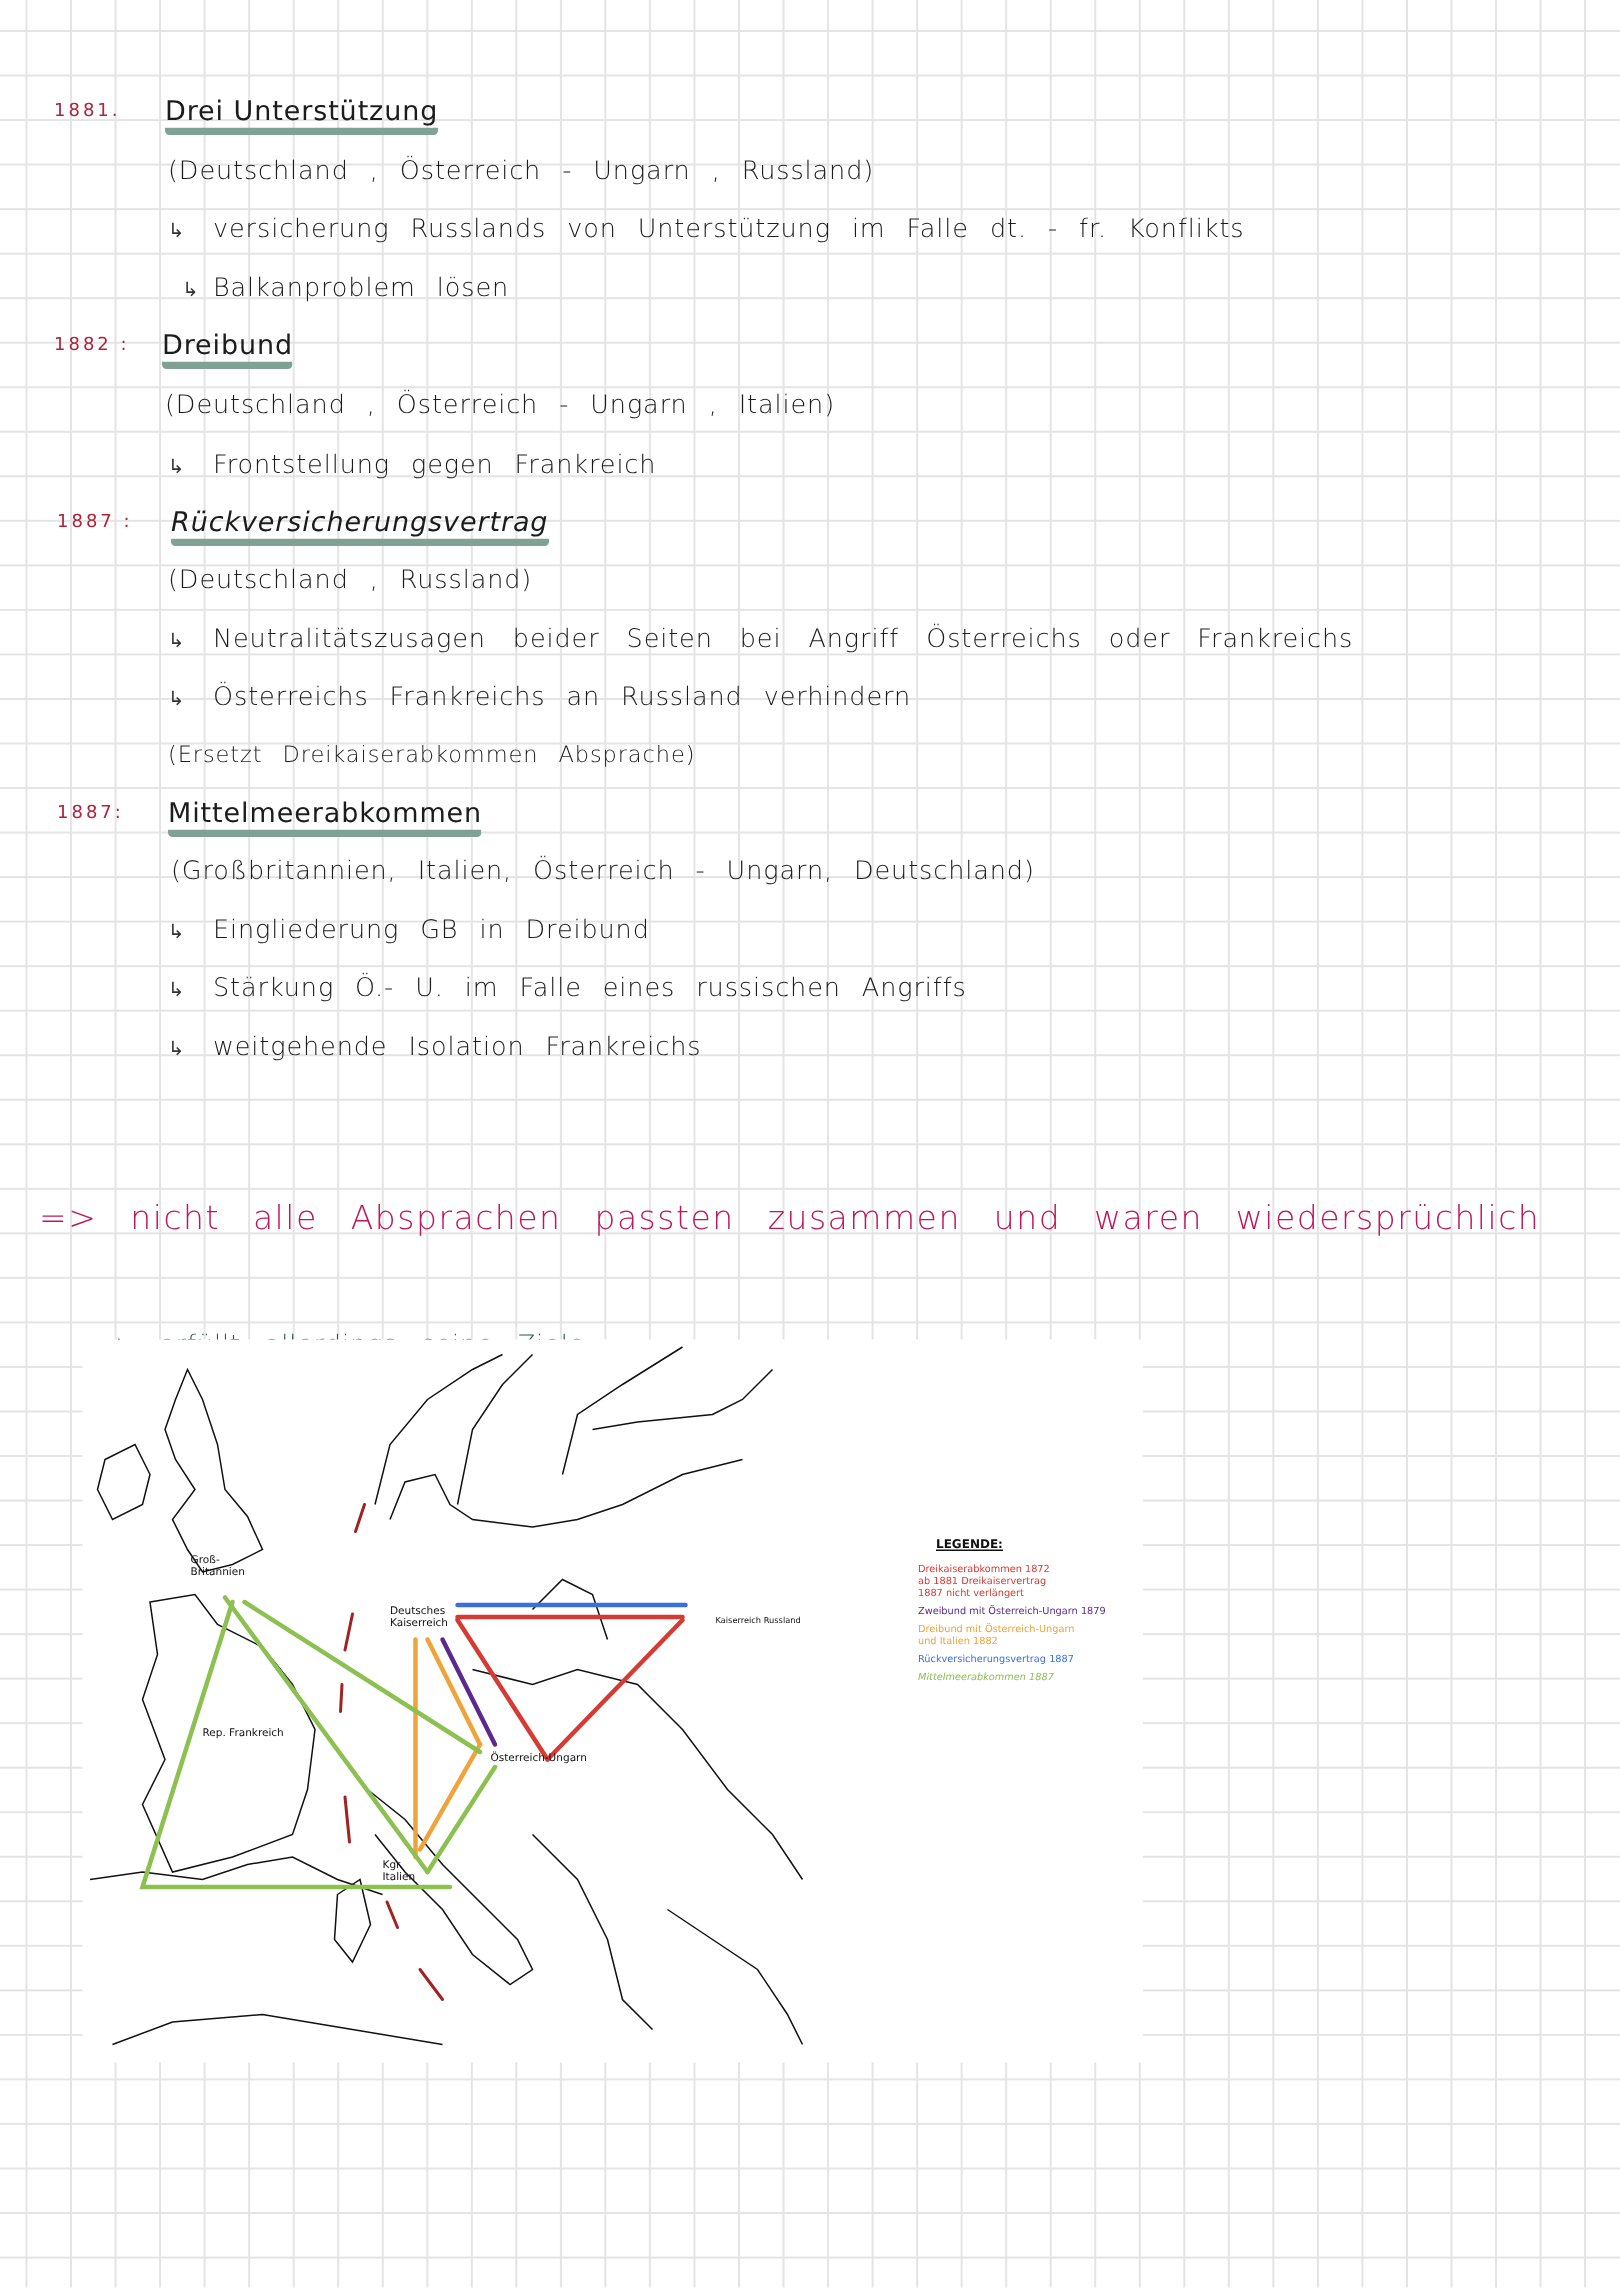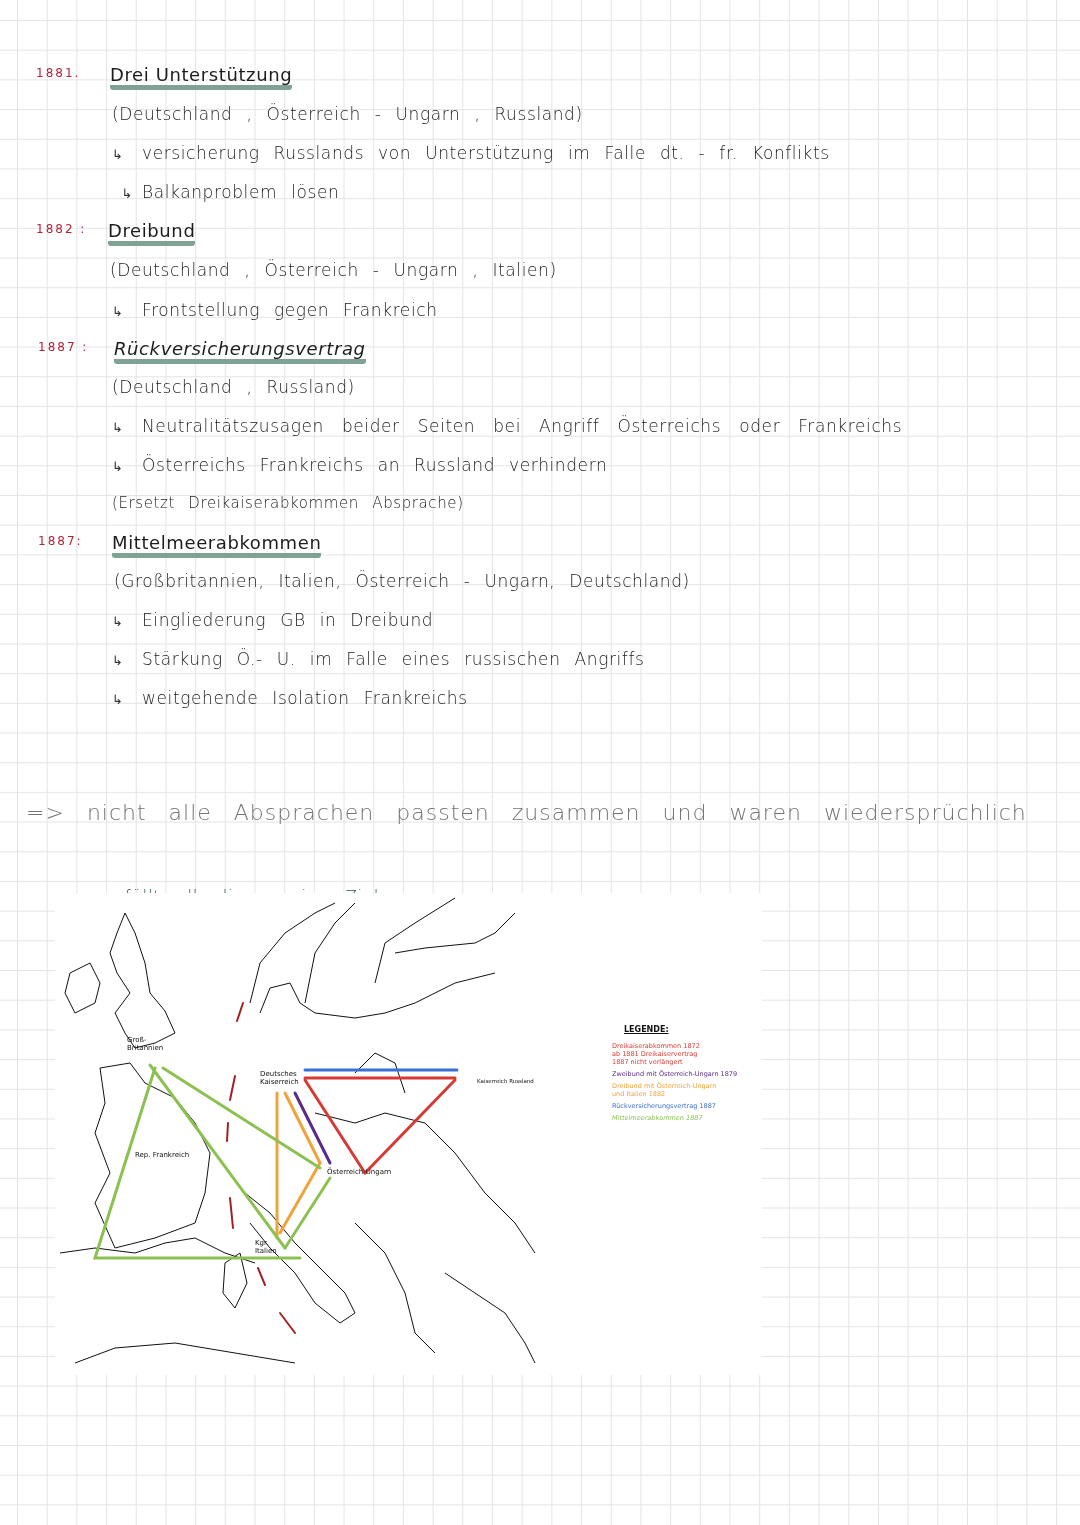--- a/index.html
+++ b/index.html
@@ -38,21 +38,21 @@
     white-space: nowrap;
   }
   .heading .hl {
     display: inline-block;
     border-bottom: 5px solid #7fa294;
     border-radius: 3px;
     padding-bottom: 0px;
     line-height: 20px;
   }
   .arrow { display: inline-block; width: 30px; font-size: 13px; color: #333; letter-spacing: 0; }
-  .conclusion { color: #737373; font-size: 22px; word-spacing: 14px; letter-spacing: 1px; }
+  .conclusion { color: #be185d; font-size: 22px; word-spacing: 14px; letter-spacing: 1px; }
   .conclusion2 { color: #2f5a43; font-size: 17px; word-spacing: 10px; }
 
   
   .map {
     position: absolute;
     left: 55px; top: 893px;
     width: 707px; height: 482px;
     background: #ffffff;
   }
   .map svg { position: absolute; left: 0; top: 0; }

